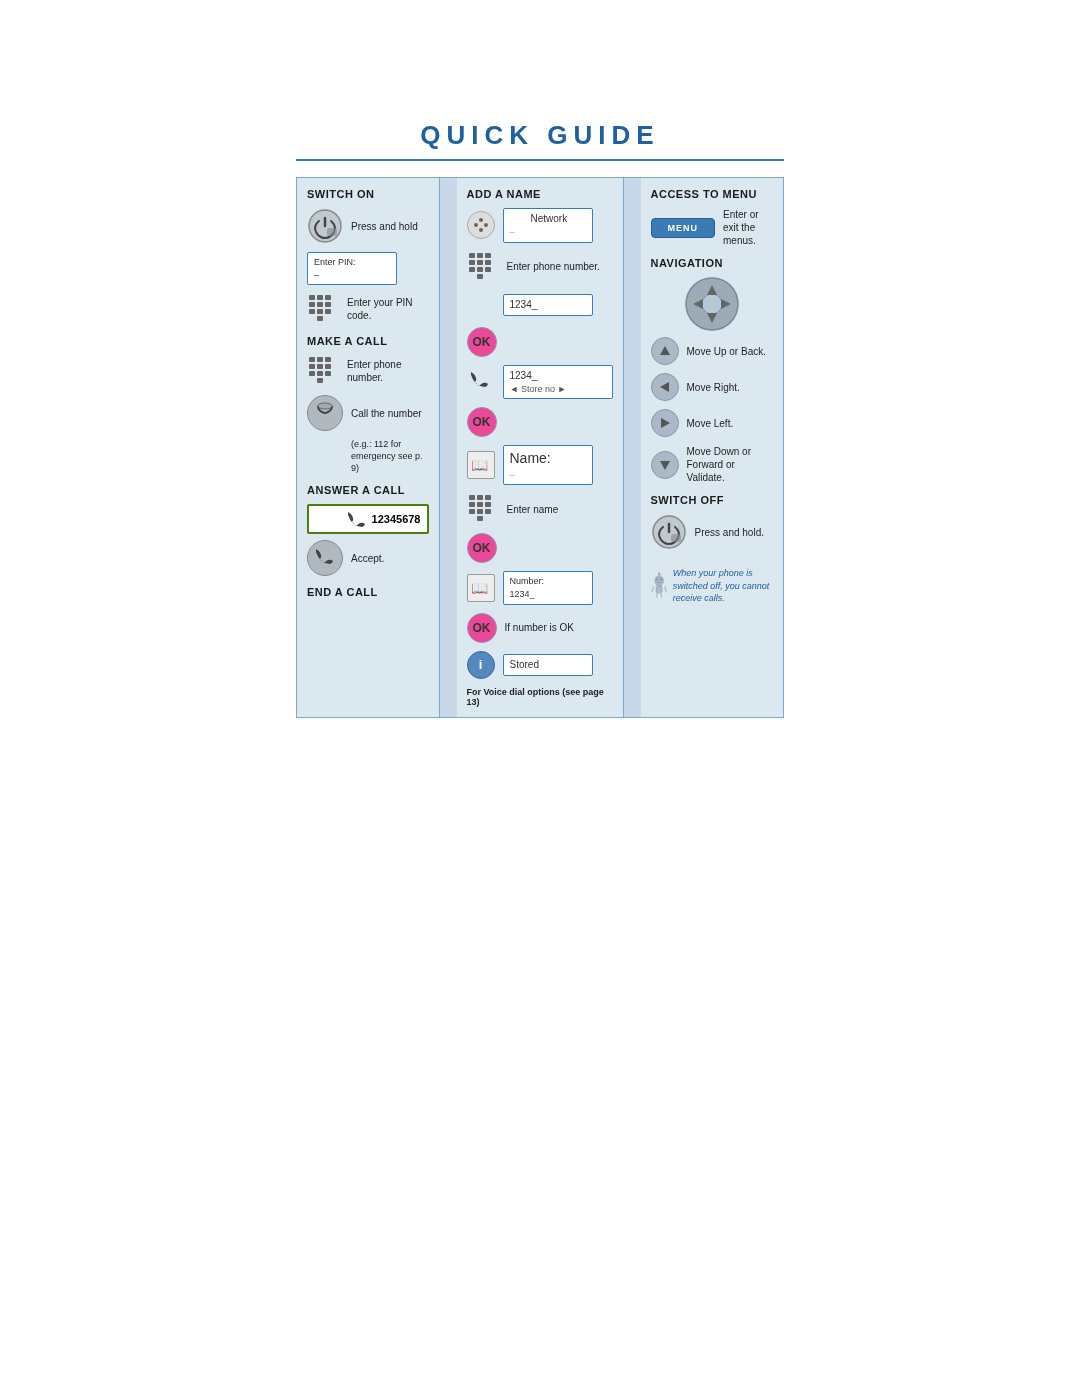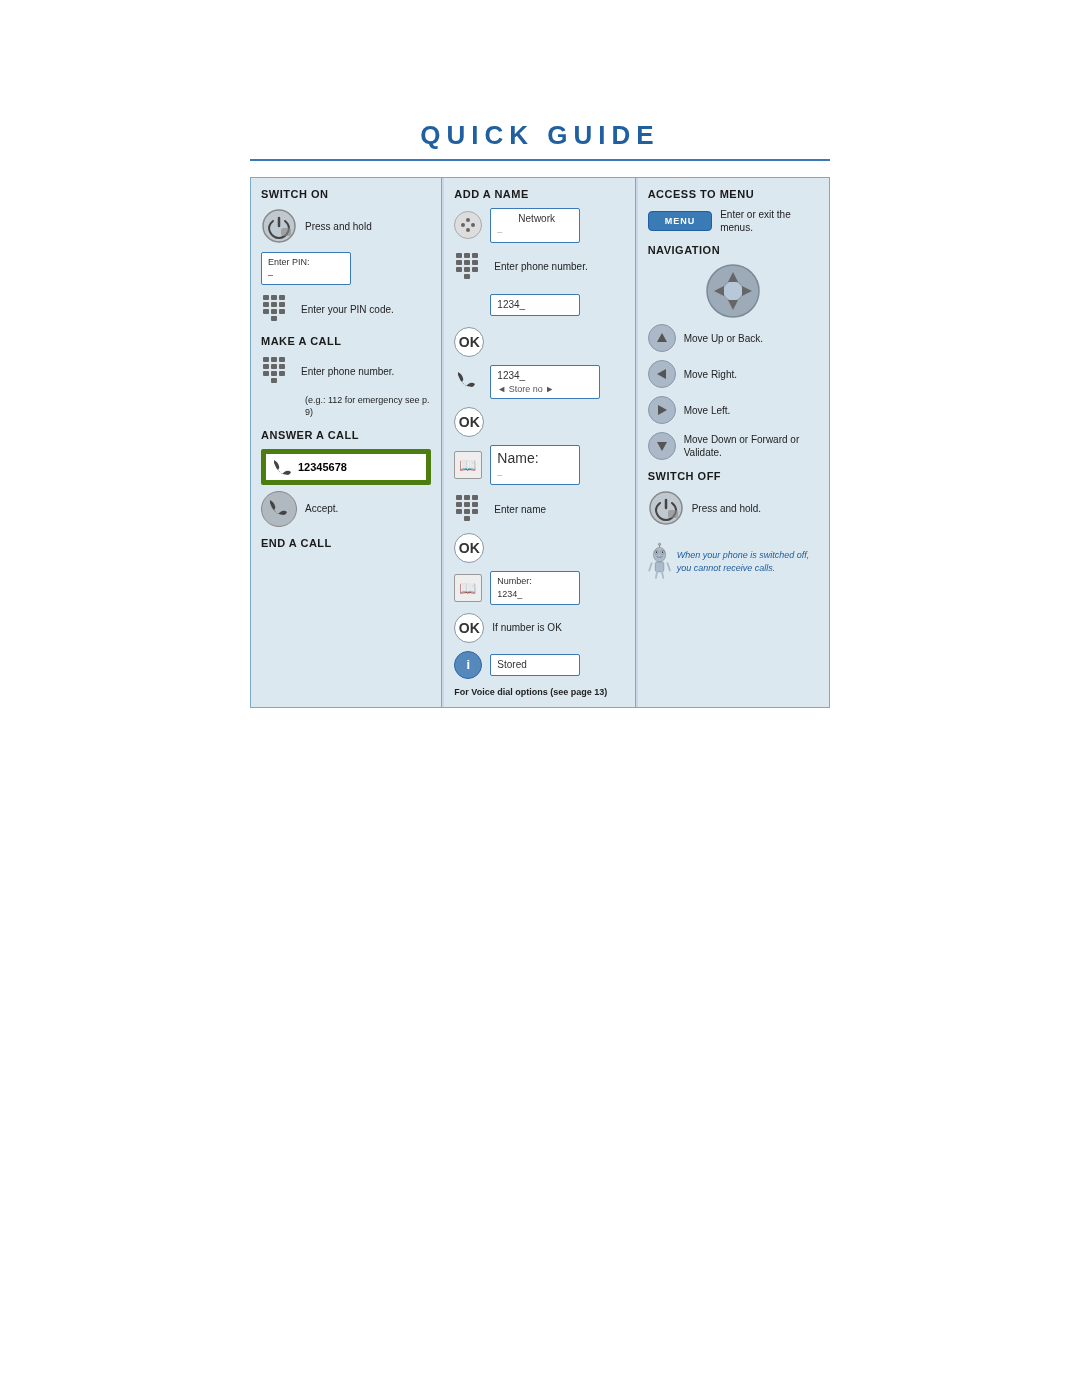--- a/index.html
+++ b/index.html
@@ -7,40 +7,40 @@
       background: #ffffff;
       font-family: Arial, Helvetica, sans-serif;
       width: 1080px;
       min-height: 1397px;
       display: flex;
       justify-content: center;
       align-items: flex-start;
       padding: 40px 0;
     }
     .page-wrapper {
-      width: 580px;
+      width: 488px;
       margin-top: 80px;
     }
     .title-section {
       text-align: center;
       margin-bottom: 16px;
       border-bottom: 2px solid #3a7ab5;
       padding-bottom: 8px;
     }
     .title-section h1 {
       font-size: 26px;
       font-weight: bold;
       color: #2060a0;
       letter-spacing: 6px;
       text-transform: uppercase;
     }
     .main-grid {
       display: grid;
       grid-template-columns: 1fr 1fr 1fr;
-      gap: 2px;
+      gap: 17px;
       background: #c8d8e8;
       border: 1px solid #7aaac8;
     }
     .column {
       background: #dce8f0;
       padding: 10px 10px;
       border-right: 1px solid #7aaac8;
     }
     .column:last-child { border-right: none; }
     .section-title {
@@ -113,25 +113,25 @@
       border-radius: 4px;
       padding: 4px 16px;
       letter-spacing: 1px;
       flex-shrink: 0;
       border: 1px solid #2060a0;
     }
     .ok-circle {
       width: 30px;
       height: 30px;
       border-radius: 50%;
-      background: #ffffff;
-      display: flex;
-      align-items: center;
-      justify-content: center;
-      font-size: 14px;
+      background: #ec4899;
+      display: flex;
+      align-items: center;
+      justify-content: center;
+      font-size: 12px;
       font-weight: bold;
       color: #333;
       flex-shrink: 0;
       border: 1px solid #8898a8;
     }
     .small-circle {
       width: 28px;
       height: 28px;
       border-radius: 50%;
       background: #aab8c8;
@@ -233,25 +233,34 @@
           <rect x="10" y="9" width="6" height="5" rx="1" fill="#666"></rect>
           <rect x="18" y="9" width="6" height="5" rx="1" fill="#666"></rect>
           <rect x="2" y="16" width="6" height="5" rx="1" fill="#666"></rect>
           <rect x="10" y="16" width="6" height="5" rx="1" fill="#666"></rect>
           <rect x="18" y="16" width="6" height="5" rx="1" fill="#666"></rect>
           <rect x="10" y="23" width="6" height="5" rx="1" fill="#666"></rect>
         </svg>
         <span class="label-text">Enter phone number.</span>
       </div>
       <div class="step-row">
+        <div class="icon-circle">
+          <svg width="22" height="22" viewBox="0 0 22 22">
+            <path d="M4 4 Q4 8 8 10 Q10 11 11 11 Q12 11 14 10 Q18 8 18 4" fill="none" stroke="#444" stroke-width="2"></path>
+            <ellipse cx="11" cy="4" rx="7" ry="3" fill="#aaa" stroke="#666" stroke-width="1"></ellipse>
+          </svg>
+        </div>
+        <span class="label-text">Call the number</span>
+      </div>
+      <div class="step-row">
         <span class="label-text" style="font-size:9px; margin-left:44px;">(e.g.: 112 for emergency see p. 9)</span>
       </div>
 
       <div class="section-title section-divider">ANSWER A CALL</div>
-      <div style="display:flex; align-items:center; margin-bottom:6px; background:#fff; border:5px solid #4d7c0f; border-radius:2px; padding:4px 6px; gap:6px;">
+      <div style="display:flex; align-items:center; margin-bottom:6px; background:#fff; border:2px solid #4d7c0f; border-radius:2px; padding:4px 6px; gap:6px;justify-content:flex-end;">
         <svg width="20" height="18" viewBox="0 0 20 18">
           <path d="M2 2 Q6 4 7 8 Q8 10 6 12 Q8 14 10 16 Q12 14 14 13 Q17 12 19 14 Q18 17 16 17 Q6 17 2 5 Q2 3 2 2Z" fill="#444"></path>
         </svg>
         <span style="font-size:11px; font-weight:bold;">12345678</span>
       </div>
       <div class="step-row">
         <div class="icon-circle">
           <svg width="22" height="22" viewBox="0 0 22 22">
             <path d="M2 2 Q6 4 7 8 Q8 10 6 12 Q8 14 10 16 Q12 14 14 13 Q17 12 19 14 Q18 17 16 17 Q6 17 2 5 Q2 3 2 2Z" fill="#444"></path>
           </svg>

